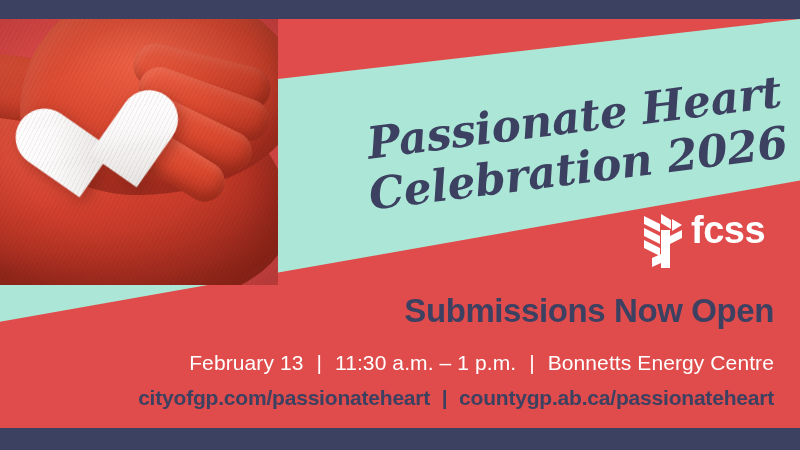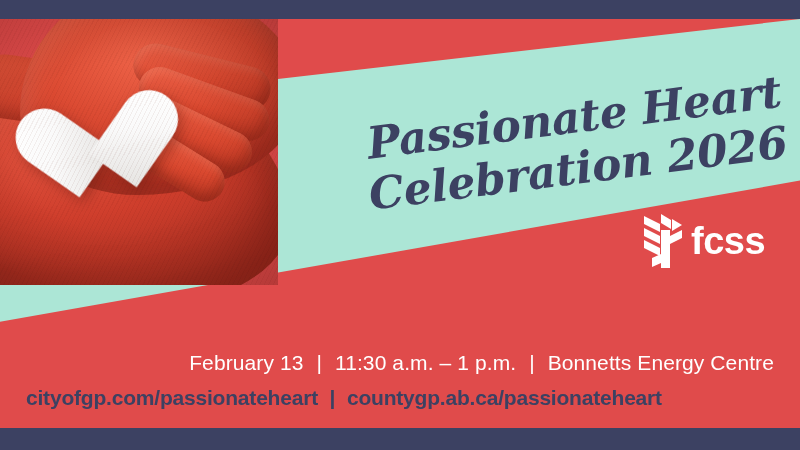--- a/index.html
+++ b/index.html
@@ -154,21 +154,21 @@
     letter-spacing: -0.3px;
     white-space: nowrap;
   }
   .title .l1, .title .l2 { display: block; }
 
   
   .logo {
     position: absolute;
     left: 644px; top: 214px;
     display: flex;
-    align-items: center;
+    align-items: flex-start;
     gap: 9px;
   }
   .logo-mark { width: 38px; height: 54px; flex: 0 0 auto; }
   .logo-text { padding-top: 1px; }
   .logo-word {
     color: #FFFFFF;
     font-size: 38px;
     font-weight: 700;
     line-height: .80;
     letter-spacing: -0.5px;
@@ -204,21 +204,21 @@
     font-size: 21px;
     font-weight: 400;
     letter-spacing: .1px;
     line-height: 1;
   }
   .details .sep { padding: 0 7px; }
   .links {
     position: absolute;
     left: 26px; top: 387px;
     width: 748px;
-    text-align: left;
+    text-align: right;
     color: #3C4162;
     font-size: 21px;
     font-weight: 700;
     letter-spacing: -0.2px;
     line-height: 1;
   }
   .links .sep { padding: 0 6px; font-weight: 700; }
 </style>
 </head>
 <body>
@@ -260,20 +260,21 @@
         <rect x="17" y="16" width="9" height="38"></rect>
         <polygon points="26,22 38,16 38,24 26,30"></polygon>
         <polygon points="8,44 26,36 26,45 8,53"></polygon>
       </g>
     </svg>
     <div class="logo-text">
       <div class="logo-word">fcss</div>
     </div>
   </div>
 
+  <div class="headline">Submissions Now Open</div>
 
   <div class="details">
     <span>February 13</span>
     <span class="sep">|</span>
     <span>11:30 a.m. – 1 p.m.</span>
     <span class="sep">|</span>
     <span>Bonnetts Energy Centre</span>
   </div>
 
   <div class="links">

